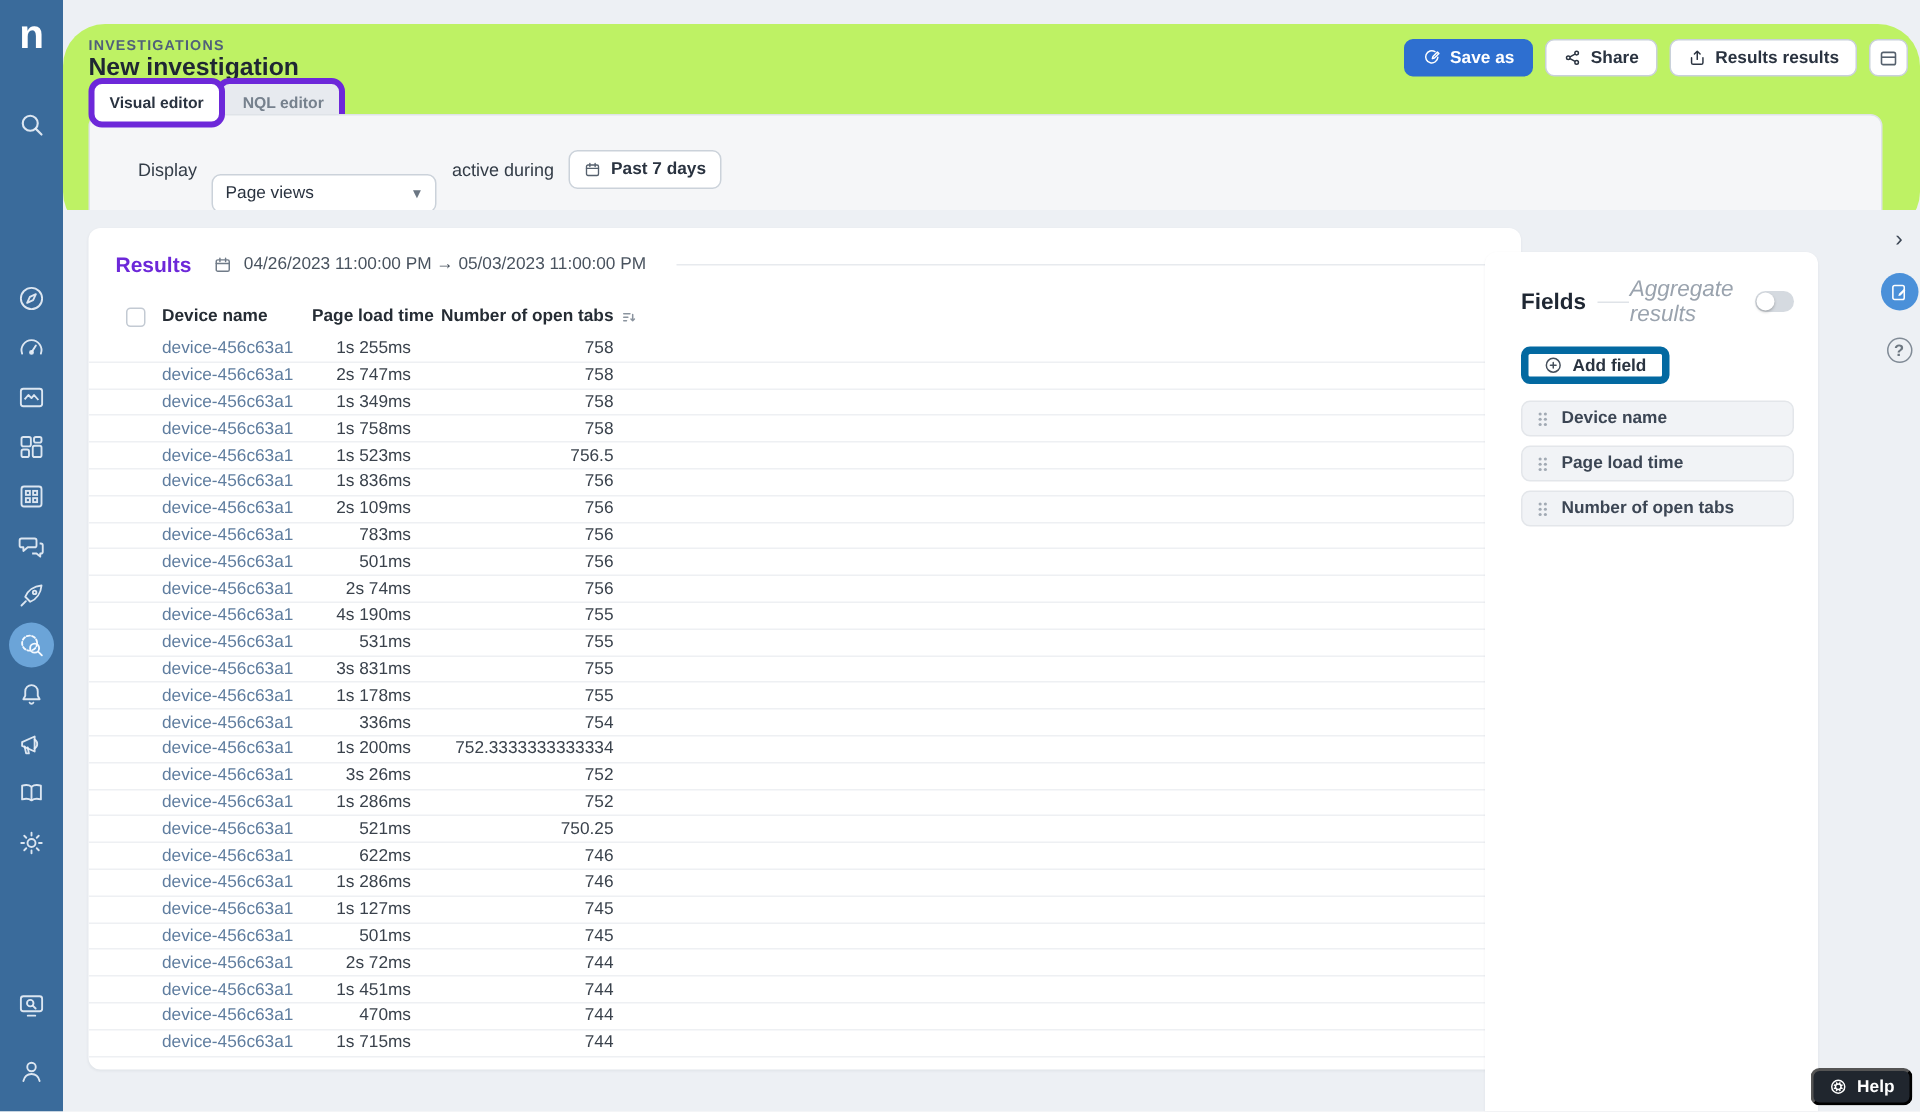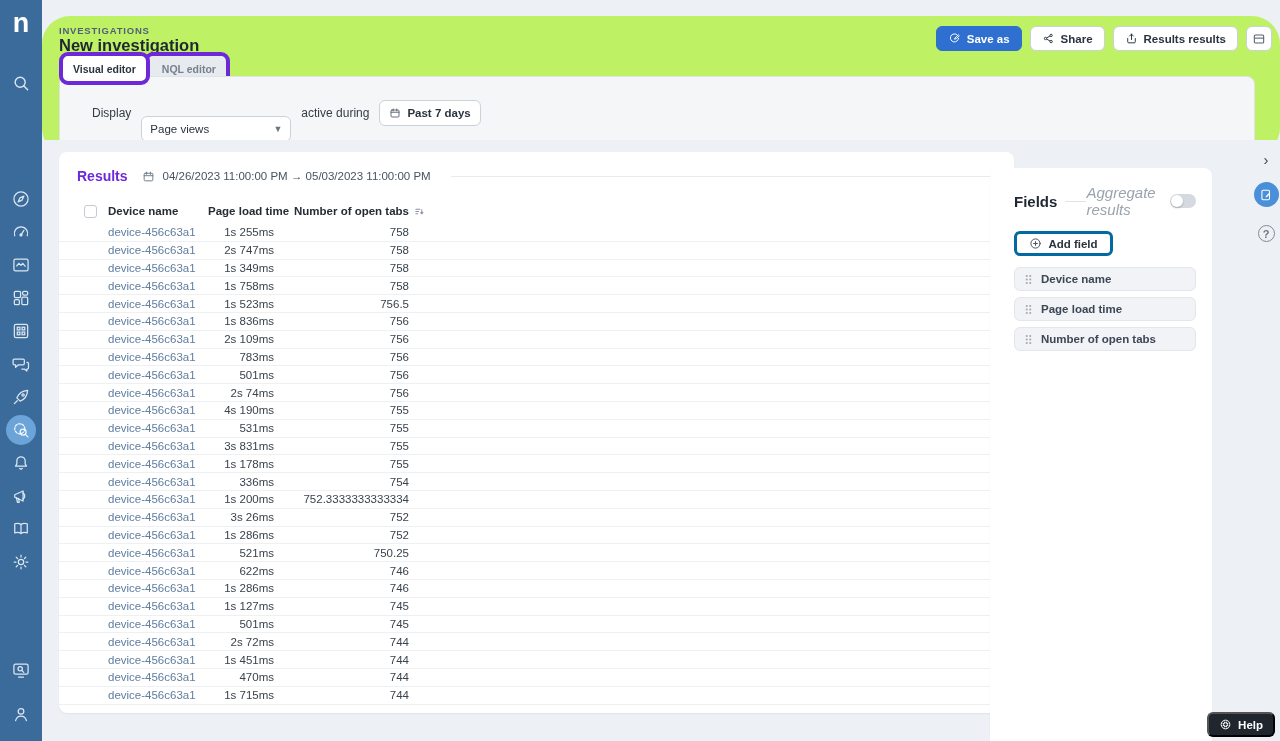--- a/index.html
+++ b/index.html
@@ -65,21 +65,21 @@
   .c-num { text-align:right; color:#3a424c; }
   .scrollbar { position:absolute; right:4px; top:28px; width:5px; height:230px; background:#ccd2d9; border-radius:3px; cursor:pointer; }
 
   .fields-card { position:absolute; left:948px; top:12px; width:222px; bottom:0; background:#fff; border-radius:8px 8px 0 0; box-shadow:0 1px 2px rgba(20,30,50,.06); padding:16px 16px 0 24px;margin-top:16px; }
   .f-head { display:flex; align-items:center; }
   .f-title { font-size:15px; font-weight:bold; color:#1f2733; }
   .f-rule { width:32px; height:1px; background:#dfe3e8; margin-left:8px; }
   .agg { margin-left:auto; font-size:15px; color:#9aa3ae;font-style:italic; }
   .toggle { margin-left:6px; width:26px; height:14px; border-radius:7px; background:#d5dae0; position:relative; cursor:pointer; flex:none; }
   .toggle::after { content:""; position:absolute; left:1px; top:1px; width:12px; height:12px; border-radius:50%; background:#fff; box-shadow:0 1px 2px rgba(0,0,0,.25); }
-  .addf { margin-top:13px; height:25px; width:99px; display:flex; align-items:center; justify-content:center; gap:6px; border:3px solid #0369a1; border-radius:6px; background:#fff; font-size:11.5px; font-weight:bold; color:#2a3340; cursor:pointer; }
+  .addf { margin-top:13px; height:25px; width:99px; display:flex; align-items:center; justify-content:center; gap:6px; border:5px solid #0369a1; border-radius:6px; background:#fff; font-size:11.5px; font-weight:bold; color:#2a3340; cursor:pointer; }
   .addf svg { width:13px; height:13px; color:#454f5b; }
   .f-list { margin-top:11px; display:flex; flex-direction:column; gap:6px; }
   .f-item { height:24px; background:#f1f3f6; border:1px solid #e3e6ea; border-radius:6px; display:flex; align-items:center; gap:9px; padding:0 10px; font-size:11.5px; font-weight:bold; color:#3c4654; cursor:grab; }
   .f-item svg { width:7px; height:11px; color:#a2aab4; flex:none; }
 
   .rail { position:absolute; right:0; top:0; width:28px; bottom:0; display:flex; flex-direction:column; align-items:center; }
   .rail-chev { margin-top:12px; font-size:15px; color:#3c4654; cursor:pointer; line-height:16px; }
   .rail-edit { margin-top:14px; width:25px; height:25px; border-radius:50%; background:#4a90d9; color:#fff; display:flex; align-items:center; justify-content:center; cursor:pointer; }
   .rail-edit svg { width:14px; height:14px; }
   .rail-help { margin-top:18px; width:17px; height:17px; border-radius:50%; border:1.4px solid #818b96; color:#6d7781; font-size:11px; font-weight:bold; display:flex; align-items:center; justify-content:center; cursor:pointer; }

